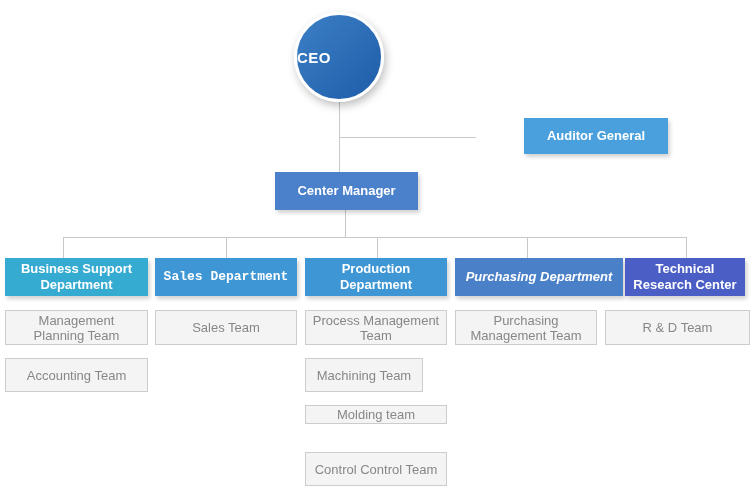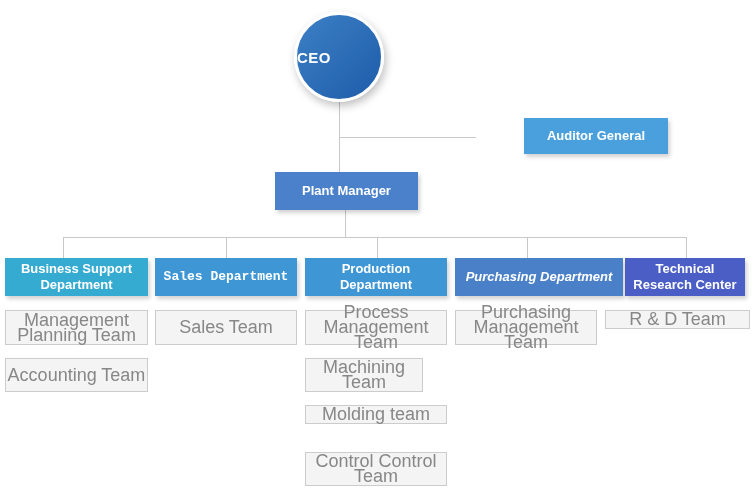--- a/index.html
+++ b/index.html
@@ -18,21 +18,21 @@
   .bluebox{
     position:absolute;display:flex;align-items:center;justify-content:center;
     color:#fff;font-size:13px;font-weight:600;text-align:center;line-height:16px;
     box-shadow:2px 3px 4px rgba(0,0,0,0.18);
     white-space:pre-line;
   }
   .teambox{
     position:absolute;display:flex;align-items:center;justify-content:center;
     background:var(--team-bg,#f4f4f4);border:1px solid var(--team-border,#cccccc);
     box-sizing:border-box;color:var(--team-text,#878787);
-    font-size:18px;font-weight:400;text-align:center;line-height:15px;
+    font-size:13px;font-weight:400;text-align:center;line-height:15px;
     white-space:pre-line;
   }
 </style>
 </head>
 <body>
 
 <div class="stage" style="--line: #c8c8c8; --team-bg: #f4f4f4; --team-border: #cccccc; --team-text: #878787;">
 
   <div class="cline" style="left:339px;top:102px;width:1px;height:70px"></div>
   <div class="cline" style="left:339px;top:137px;width:137px;height:1px"></div>
@@ -46,21 +46,21 @@
 
   <div class="ceo" id="ceo-node" style="background: linear-gradient(135deg, rgb(61, 128, 198), rgb(29, 92, 169));">
     <span>CEO</span>
   </div>
 
   <div class="bluebox" style="left: 476px; top: 118px; width: 144px; height: 36px; background: rgb(74, 160, 220); margin-left: 48px;">
     <span>Auditor General</span>
   </div>
 
   <div class="bluebox" style="left: 275px; top: 172px; width: 143px; height: 38px; background: rgb(75, 128, 202);">
-    <span>Plant Manager</span>
+    <span>Center Manager</span>
   </div>
 
   <div class="bluebox" style="left: 5px; top: 258px; width: 143px; height: 38px; background: rgb(54, 171, 210);">
     <span>Business Support
 Department</span>
   </div>
   <div class="bluebox" style="left: 155px; top: 258px; width: 142px; height: 38px; background: rgb(62, 150, 212); font-family: Liberation Mono, monospace;">
     <span>Sales Department</span>
   </div>
   <div class="bluebox" style="left: 305px; top: 258px; width: 142px; height: 38px; background: rgb(62, 150, 212);">
@@ -98,17 +98,17 @@
   </div>
   <div class="teambox" style="left:305px;top:452px;width:142px;height:34px">
     <span>Control Control Team</span>
   </div>
 
   <div class="teambox" style="left:455px;top:310px;width:142px;height:35px">
     <span>Purchasing
 Management Team</span>
   </div>
 
-  <div class="teambox" style="left:605px;top:310px;width:145px;height:19px">
+  <div class="teambox" style="left:605px;top:310px;width:145px;height:35px">
     <span>R &amp; D Team</span>
   </div>
 
 </div>
 
 </body></html>

